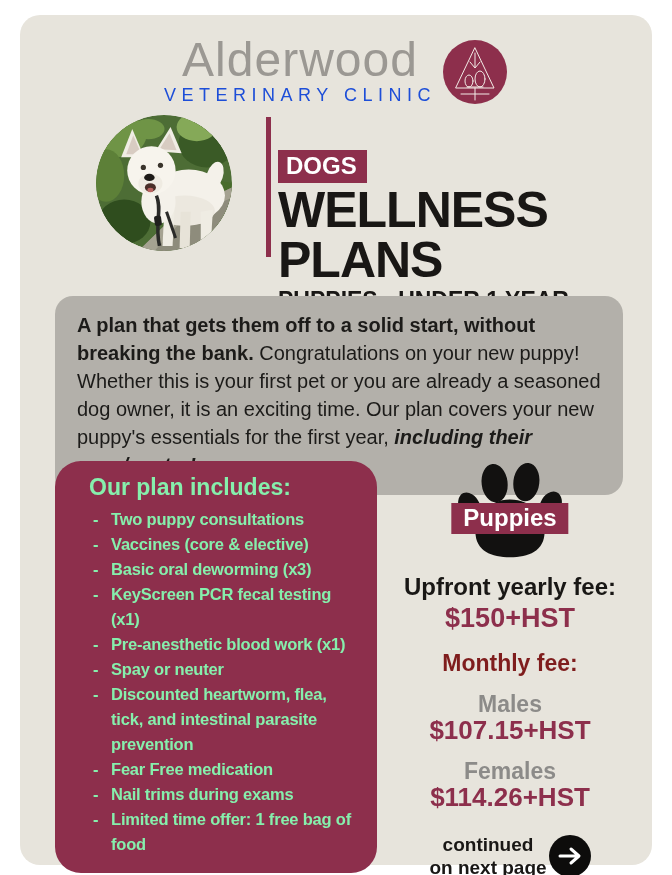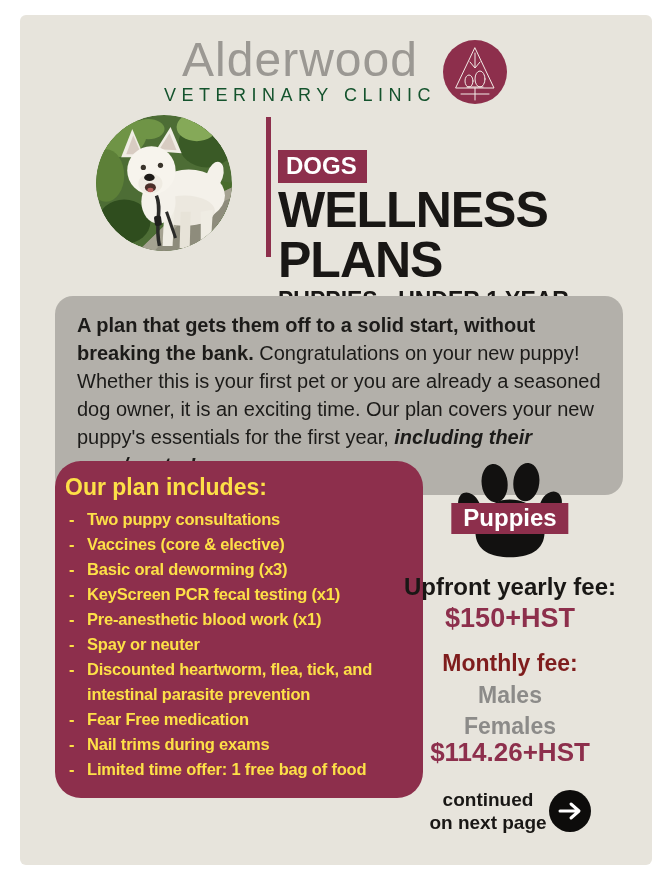--- a/index.html
+++ b/index.html
@@ -2,35 +2,35 @@
 <html><head>
 <meta charset="utf-8">
 <style>
   html,body{margin:0;padding:0;}
   body{
     width:672px;height:875px;background:#ffffff;
     font-family:"Liberation Sans",sans-serif;position:relative;overflow:hidden;
   }
   .card{
     position:absolute;left:20px;top:15px;width:632px;height:850px;
-    background:#e7e4dc;border-radius:6px;
+    background:#e7e4dc;border-radius:20px;
   }
   
   .header{
     position:absolute;left:0;top:18px;width:100%;
     display:flex;justify-content:center;align-items:center;gap:6px;
   }
   .logo-text{color:#9b9893;text-align:center;}
   .logo-name{
     font-size:48px;font-weight:400;letter-spacing:1px;line-height:46px;
     color:#9b9893;
   }
   .logo-tagline{
     font-size:18px;font-weight:400;letter-spacing:5.5px;line-height:20px;
-    color:#14532d;margin-top:2px;
+    color:#1d4ed8;margin-top:2px;
   }
   .logo-mark{width:66px;height:70px;margin-top:6px;}
   
   .dog-photo{
     position:absolute;left:76px;top:100px;width:136px;height:136px;
     border-radius:50%;overflow:hidden;
   }
   .title-block{position:absolute;left:246px;top:99px;}
   .title-bar{
     position:absolute;left:0;top:3px;width:5px;height:140px;background:#8d2f4c;
@@ -52,22 +52,22 @@
     position:absolute;left:35px;top:281px;width:568px;box-sizing:border-box;
     background:#b3b0aa;border-radius:18px;padding:15px 22px 16px 22px;
   }
   .intro-text{
     font-size:20px;line-height:28px;color:#1c1b19;margin:0;font-weight:400;
   }
   .intro-text .lead{font-weight:700;}
   .intro-text .emph{font-weight:700;font-style:italic;}
   
   .plan-box{
-    position:absolute;left:35px;top:446px;width:368px;box-sizing:border-box;
-    background:#8d2f4c;border-radius:26px;padding:13px 16px 16px 10px;color:#fde047;
+    position:absolute;left:35px;top:446px;width:322px;box-sizing:border-box;
+    background:#8d2f4c;border-radius:26px;padding:13px 16px 16px 34px;color:#86efac;
   }
   .plan-heading{font-size:23px;font-weight:700;margin:0 0 6px 0;}
   .plan-list{list-style:none;margin:0;padding:0;}
   .plan-list li{
     font-size:16.5px;font-weight:700;line-height:25px;letter-spacing:-0.2px;
     padding-left:22px;position:relative;
   }
   .plan-list li::before{content:"-";position:absolute;left:4px;}
   
   .price-col{
@@ -76,21 +76,21 @@
   .paw-wrap{position:relative;width:106px;height:100px;margin:0 auto;}
   .paw-wrap svg{display:block;}
   .puppies-badge{
     position:absolute;left:50%;transform:translateX(-50%);top:42px;
     background:#8d2f4c;color:#ffffff;font-size:24px;font-weight:700;
     padding:1px 12px 2px 12px;white-space:nowrap;
   }
   .upfront-label{font-size:24px;font-weight:700;color:#191715;margin-top:12px;}
   .upfront-value{font-size:27px;font-weight:700;color:#8d2f4c;margin-top:2px;}
   .monthly-label{font-size:23px;font-weight:700;color:#7f1d1d;margin-top:16px;}
-  .sex-label{font-size:23px;font-weight:700;color:#8c8b89;margin-top:5px;line-height:26px;}
+  .sex-label{font-size:23px;font-weight:700;color:#8c8b89;margin-top:14px;line-height:26px;}
   .sex-price{font-size:26px;font-weight:700;color:#8d2f4c;line-height:27px;}
   .continued{
     margin-top:22px;display:flex;justify-content:center;align-items:center;gap:2px;
   }
   .continued-text{font-size:19px;font-weight:700;color:#191715;line-height:23px;text-align:center;}
   .arrow-circle{width:42px;height:42px;}
 </style>
 </head>
 <body>
 
@@ -199,20 +199,21 @@
         <ellipse cx="13" cy="48" rx="11" ry="16" fill="#121110" transform="rotate(-24 13 48)"></ellipse>
         <ellipse cx="97" cy="47" rx="11" ry="16" fill="#121110" transform="rotate(24 97 47)"></ellipse>
         <path d="M55 40 C77 40 91 56 91 73 C91 94 74 100 55 100 C36 100 19 94 19 73 C19 56 33 40 55 40 Z" fill="#121110"></path>
       </svg>
       <span class="puppies-badge">Puppies</span>
     </div>
     <div class="upfront-label">Upfront yearly fee:</div>
     <div class="upfront-value">$150+HST</div>
     <div class="monthly-label">Monthly fee:</div>
     <div class="sex-label">Males</div>
+    <div class="sex-price">$107.15+HST</div>
     <div class="sex-label">Females</div>
     <div class="sex-price">$114.26+HST</div>
 
     <div class="continued">
       <div class="continued-text">
         <div>continued</div>
         <div>on next page</div>
       </div>
       <svg class="arrow-circle" viewBox="0 0 42 42">
         <circle cx="21" cy="21" r="21" fill="#0d0c0b"></circle>

